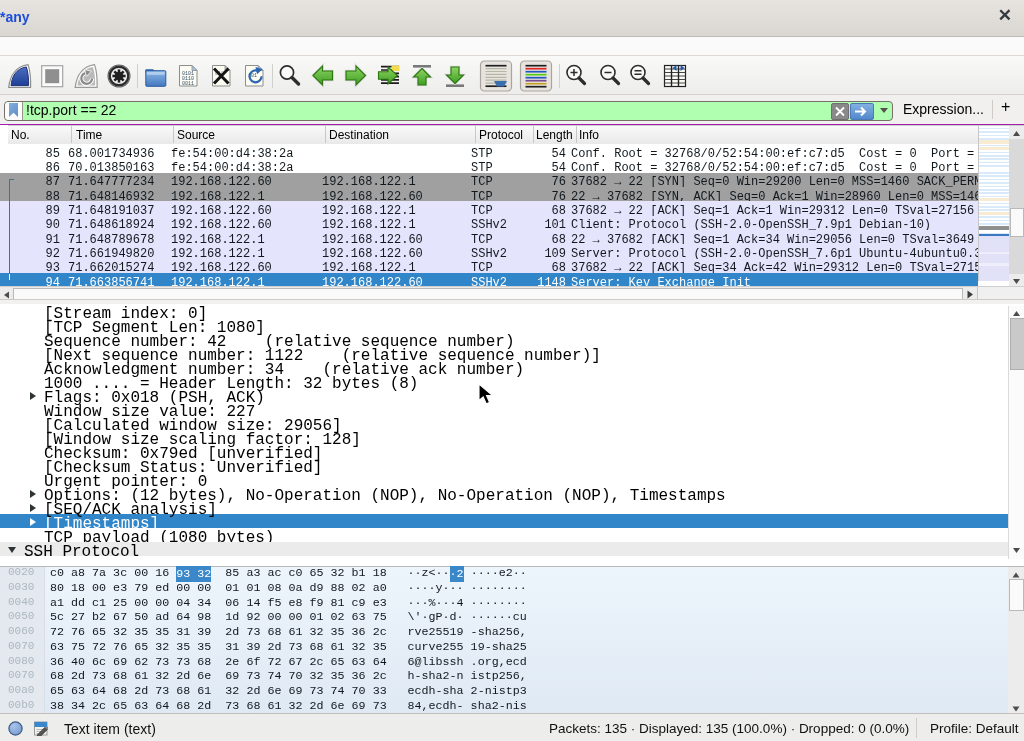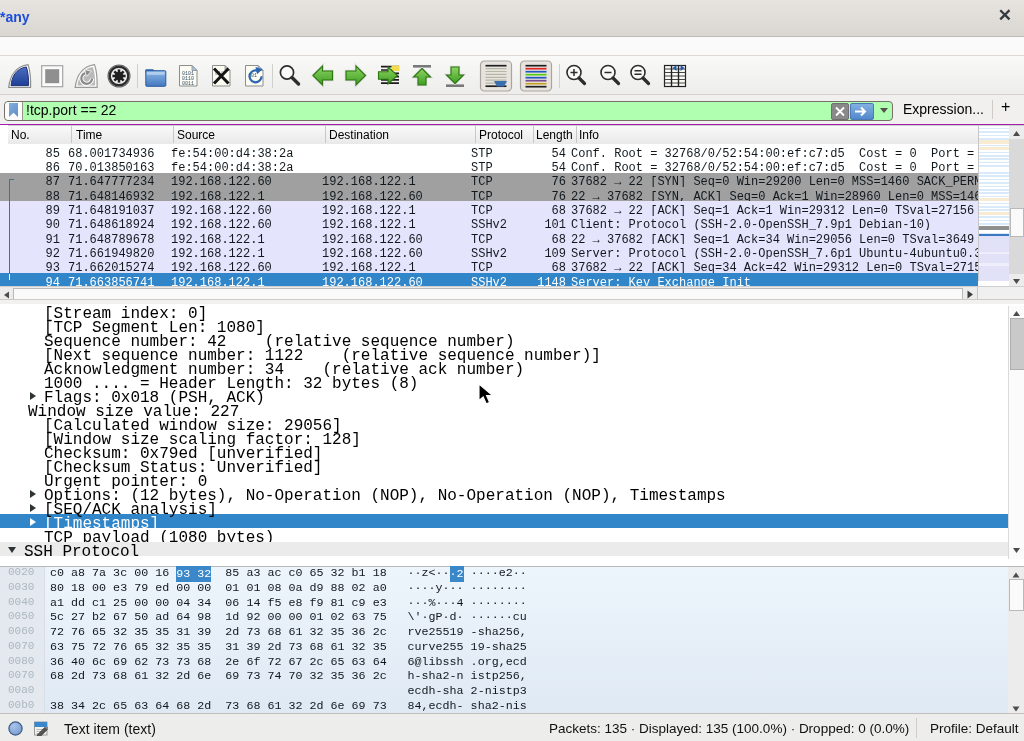--- a/index.html
+++ b/index.html
@@ -326,21 +326,21 @@
   </div>
 
 <div id="details" class="abs">
 <div class="drow" style="top:0.0px;"><span style="left:44px">[Stream index: 0]</span></div>
 <div class="drow" style="top:14.0px;"><span style="left:44px">[TCP Segment Len: 1080]</span></div>
 <div class="drow" style="top:28.0px;"><span style="left:44px">Sequence number: 42    (relative sequence number)</span></div>
 <div class="drow" style="top:42.0px;"><span style="left:44px">[Next sequence number: 1122    (relative sequence number)]</span></div>
 <div class="drow" style="top:56.0px;"><span style="left:44px">Acknowledgment number: 34    (relative ack number)</span></div>
 <div class="drow" style="top:70.0px;"><span style="left:44px">1000 .... = Header Length: 32 bytes (8)</span></div>
 <div class="drow" style="top:84.0px;"><i class="tri tri-r" style="left:30px;top:4px;border-left-color:#2e3436"></i><span style="left:44px">Flags: 0x018 (PSH, ACK)</span></div>
-<div class="drow" style="top:98.0px;"><span style="left:28px">Window size value: 227</span></div>
+<div class="drow" style="top:98.0px;"><span style="left:44px">Window size value: 227</span></div>
 <div class="drow" style="top:112.0px;"><span style="left:44px">[Calculated window size: 29056]</span></div>
 <div class="drow" style="top:126.0px;"><span style="left:44px">[Window size scaling factor: 128]</span></div>
 <div class="drow" style="top:140.0px;"><span style="left:44px">Checksum: 0x79ed [unverified]</span></div>
 <div class="drow" style="top:154.0px;"><span style="left:44px">[Checksum Status: Unverified]</span></div>
 <div class="drow" style="top:168.0px;"><span style="left:44px">Urgent pointer: 0</span></div>
 <div class="drow" style="top:182.0px;"><i class="tri tri-r" style="left:30px;top:4px;border-left-color:#2e3436"></i><span style="left:44px">Options: (12 bytes), No-Operation (NOP), No-Operation (NOP), Timestamps</span></div>
 <div class="drow" style="top:210.0px;background:#3086c8;color:#fff;"><i class="tri tri-r" style="left:30px;top:4px;border-left-color:#fff"></i><span style="left:44px">[Timestamps]</span></div>
 <div class="drow" style="top:196.0px;"><i class="tri tri-r" style="left:30px;top:4px;border-left-color:#2e3436"></i><span style="left:44px">[SEQ/ACK analysis]</span></div>
 <div class="drow" style="top:224.0px;"><span style="left:44px">TCP payload (1080 bytes)</span></div>
 <div class="drow" style="top:238.0px;background:#ebebeb;"><i class="tri tri-d" style="left:8px;top:5px"></i><span style="left:24px">SSH Protocol</span></div>
@@ -361,21 +361,21 @@
 <div id="hexpane" class="abs">
 <div id="hexoff" class="abs"></div>
 <div class="xrow" style="top:-1.80px"><b class="xo">0020</b><b class="xh">c0 a8 7a 3c 00 16 <span class="hl">93 32</span>  85 a3 ac c0 65 32 b1 18</b><b class="xa">··z&lt;··<span class="hl">·2</span> ····e2··</b></div>
 <div class="xrow" style="top:12.95px"><b class="xo">0030</b><b class="xh">80 18 00 e3 79 ed 00 00  01 01 08 0a d9 88 02 a0</b><b class="xa">····y··· ········</b></div>
 <div class="xrow" style="top:27.70px"><b class="xo">0040</b><b class="xh">a1 dd c1 25 00 00 04 34  06 14 f5 e8 f9 81 c9 e3</b><b class="xa">···%···4 ········</b></div>
 <div class="xrow" style="top:42.45px"><b class="xo">0050</b><b class="xh">5c 27 b2 67 50 ad 64 98  1d 92 00 00 01 02 63 75</b><b class="xa">\'·gP·d· ······cu</b></div>
 <div class="xrow" style="top:57.20px"><b class="xo">0060</b><b class="xh">72 76 65 32 35 35 31 39  2d 73 68 61 32 35 36 2c</b><b class="xa">rve25519 -sha256,</b></div>
 <div class="xrow" style="top:71.95px"><b class="xo">0070</b><b class="xh">63 75 72 76 65 32 35 35  31 39 2d 73 68 61 32 35</b><b class="xa">curve255 19-sha25</b></div>
 <div class="xrow" style="top:86.70px"><b class="xo">0080</b><b class="xh">36 40 6c 69 62 73 73 68  2e 6f 72 67 2c 65 63 64</b><b class="xa">6@libssh .org,ecd</b></div>
 <div class="xrow" style="top:101.45px"><b class="xo">0070</b><b class="xh">68 2d 73 68 61 32 2d 6e  69 73 74 70 32 35 36 2c</b><b class="xa">h-sha2-n istp256,</b></div>
-<div class="xrow" style="top:116.20px"><b class="xo">00a0</b><b class="xa">ecdh-sha 2-nistp3</b></div>
+<div class="xrow" style="top:116.20px"><b class="xo">00a0</b><b class="xh">65 63 64 68 2d 73 68 61  32 2d 6e 69 73 74 70 33</b><b class="xa">ecdh-sha 2-nistp3</b></div>
 <div class="xrow" style="top:130.95px"><b class="xo">00b0</b><b class="xh">38 34 2c 65 63 64 68 2d  73 68 61 32 2d 6e 69 73</b><b class="xa">84,ecdh- sha2-nis</b></div>
 </div>
 <div id="xvsb" class="abs">
   <div class="sbtn" style="left:0;top:0;width:16px;height:12px;background:#ececec"><svg width="16" height="12">
         <path d="M8,3.5 L11.5,8.5 L4.5,8.5 Z" fill="#4c4c4c"></path>
       </svg></div>
   <div class="sth" style="left:1px;top:12px;width:13px;height:30px"></div>
   <div class="sbtn" style="left:0;top:134px;width:16px;height:12px;background:#ececec"><svg width="16" height="12">
         <path d="M8,8.5 L11.5,3.5 L4.5,3.5 Z" fill="#4c4c4c"></path>
       </svg></div>

